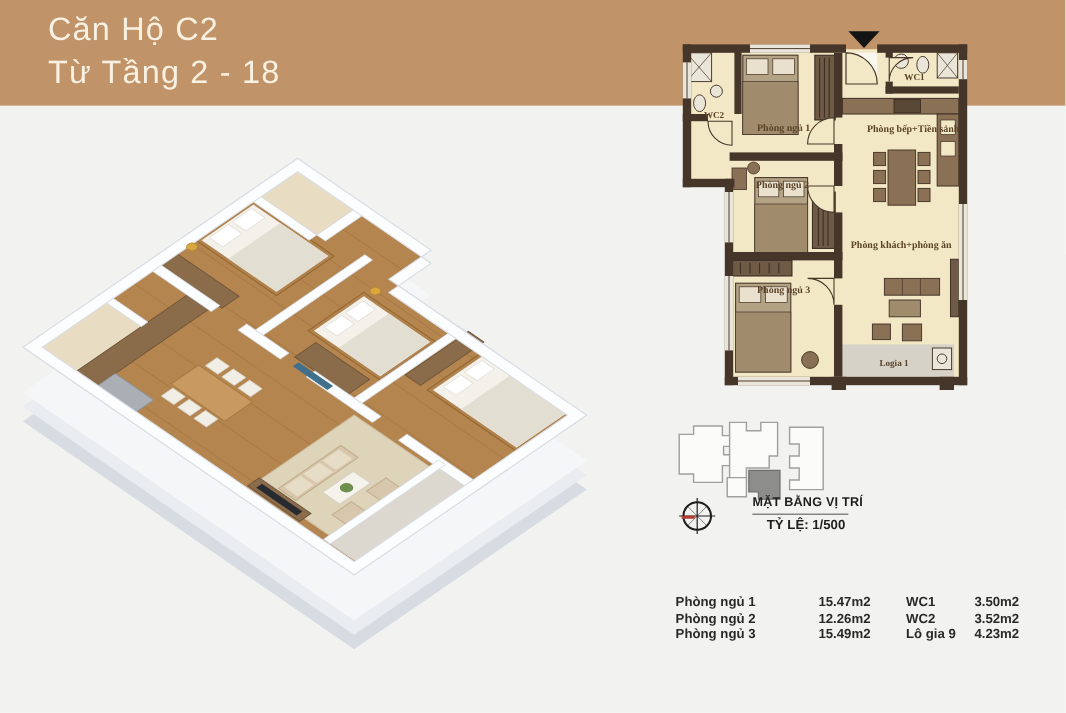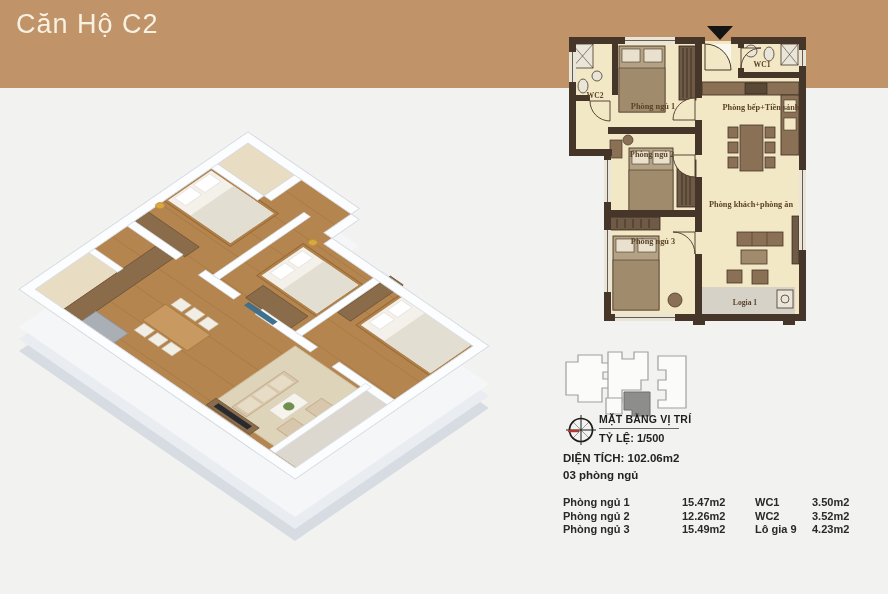--- a/index.html
+++ b/index.html
@@ -1,33 +1,33 @@
 <!DOCTYPE html>
 <html><head>
 <meta charset="utf-8">
 <style>
   html,body{margin:0;padding:0;}
   .page{position:relative;width:888px;height:594px;background:#f2f2f0;overflow:hidden;
         font-family:"Liberation Sans",sans-serif;}
   
   .banner{position:absolute;top:0;left:0;width:888px;height:88px;background:#c09368;}
-  .banner .t1,.banner .t2{position:absolute;left:16px;color:#f8f1e2;font-size:27px;
+  .banner .t1,.banner .t2{position:absolute;left:40px;color:#f8f1e2;font-size:27px;
         font-weight:400;letter-spacing:1px;white-space:nowrap;}
   .banner .t1{top:9px;}
   .banner .t2{top:45px;}
   
   .iso3d{position:absolute;left:0;top:0;}
   .plan2d{position:absolute;left:555px;top:20px;}
   .minimap{position:absolute;left:556px;top:346px;}
   .compass{position:absolute;left:564px;top:413px;}
   
   .maptitle{position:absolute;left:599px;top:413px;color:#1e1e1c;}
   .maptitle .l1{font-size:10.5px;font-weight:700;letter-spacing:.2px;border-bottom:1px solid #6a6a66;
-        padding:0 10px 3px 0;width:70px;white-space:nowrap;}
-  .maptitle .l2{font-size:11px;font-weight:700;margin-top:3px;}
+        padding:0 10px 3px 0;width:70px;white-space:nowrap;margin-left:28px;}
+  .maptitle .l2{font-size:11px;font-weight:700;margin-top:3px;margin-left:40px;}
   
   .summary{position:absolute;left:563px;top:452px;color:#232321;}
   .summary .a{font-size:11.5px;font-weight:700;}
   .summary .b{font-size:11.5px;font-weight:700;margin-top:5px;}
   
   .legend{position:absolute;left:563px;top:496px;color:#29292a;}
   .lrow{display:flex;height:13.6px;font-size:11px;font-weight:700;}
   .lcol-l{position:absolute;left:0;top:0;}
   .lcol-r{position:absolute;left:192px;top:0;}
   .lcol-l .nm{width:119px;}
@@ -37,20 +37,21 @@
   .plabel{font-size:8.3px;font-weight:700;fill:#5a4328;}
   .plabel.sm{font-size:7.6px;}
 </style>
 </head>
 <body>
 
 <div class="page">
 
   <div class="banner">
     <div class="t1">Căn Hộ C2</div>
+    <div class="t2">Từ Tầng 2 - 18</div>
   </div>
 
   <svg class="iso3d" width="555" height="594" viewBox="0 0 555 594">
 
     <polygon points="248,194 19,351 295,541 489,408 324,295 359,270" fill="#d7dce2"></polygon>
     <polygon points="248,182 19,339 295,529 489,396 324,283 359,258" fill="#e9ecf0"></polygon>
     <polygon points="248,170 19,327 295,517 489,384 324,271 359,246" fill="#f4f6f8"></polygon>
 
     <g transform="matrix(0.8,0.55,-0.8,0.55,248,132)">
 
@@ -307,24 +308,20 @@
     <path d="M2,17 H32 M17,2 V32" stroke="#1c1c1a" stroke-width="1"></path>
     <path d="M9,9 L25,25 M9,25 L25,9" stroke="#1c1c1a" stroke-width="0.6" opacity="0.7"></path>
     <path d="M4,18 L15,18" stroke="#b23a2e" stroke-width="2.4"></path>
   </svg>
 
   <div class="maptitle">
     <div class="l1">MẶT BẰNG VỊ TRÍ</div>
     <div class="l2">TỶ LỆ: 1/500</div>
   </div>
 
-  <div class="summary">
-    <div class="a">DIỆN TÍCH: 102.06m2</div>
-    <div class="b">03 phòng ngủ</div>
-  </div>
 
   <div class="legend">
     <div class="lcol-l">
       <div class="lrow">
           <span class="nm">Phòng ngủ 1</span>
           <span class="val">15.47m2</span>
         </div>
       <div class="lrow">
           <span class="nm">Phòng ngủ 2</span>
           <span class="val">12.26m2</span>

